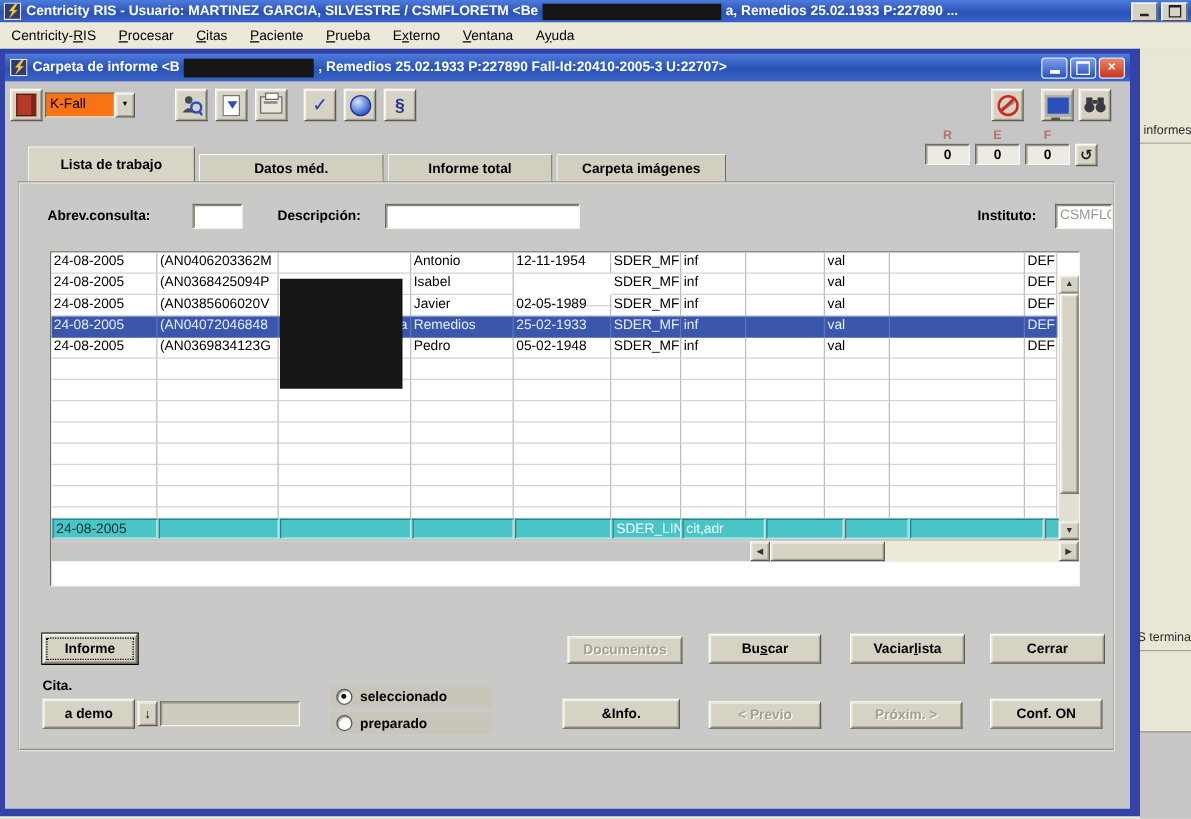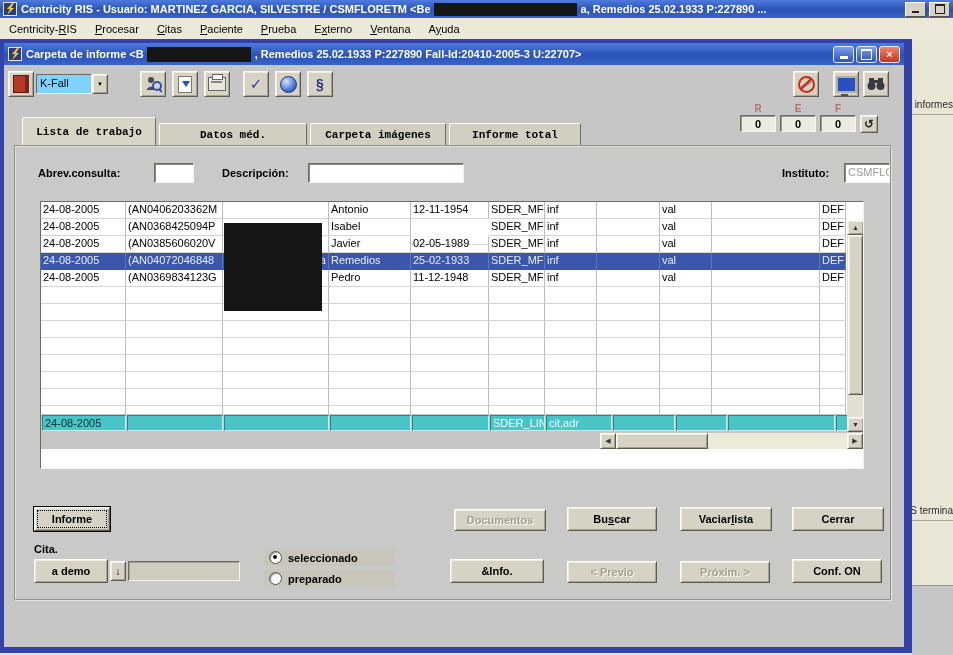--- a/index.html
+++ b/index.html
@@ -39,21 +39,21 @@
   .g-xmax{width:9px;height:8px;border:1px solid #fff;border-top-width:2px;}
   .child-content{position:absolute;left:4px;top:26px;right:8px;bottom:6px;background:#c6c6c6;overflow:hidden;}
   
   .raised{background:#d6d2c4;border:1px solid;border-color:#fdfbf3 #5f5b50 #5f5b50 #fdfbf3;
           box-shadow:inset 1px 1px 0 #efece0,inset -1px -1px 0 #a5a193;box-sizing:border-box;}
   .sunken{background:#fff;border:1px solid;border-color:#6f6b60 #f6f4ec #f6f4ec #6f6b60;
           box-shadow:inset 1px 1px 0 #8d897d;box-sizing:border-box;}
   .tool-btn{position:absolute;top:6px;width:26px;height:26px;display:flex;align-items:center;justify-content:center;}
   .ic-door{width:11px;height:16px;background:#b43a2a;border:1px solid #5a1a10;border-right:4px solid #7e2416;}
   .combo{position:absolute;left:32px;top:9px;width:72px;height:20px;display:flex;}
-  .combo-txt{flex:1;background:#7dd3fc;border:1px solid;border-color:#6f6b60 #f6f4ec #f6f4ec #6f6b60;
+  .combo-txt{flex:1;background:#f97316;border:1px solid;border-color:#6f6b60 #f6f4ec #f6f4ec #6f6b60;
              padding:2px 3px;overflow:hidden;white-space:nowrap;}
   .combo-arrow{width:16px;display:flex;align-items:center;justify-content:center;font-size:6px;}
   .g-check{color:#2a3fb8;font-size:15px;font-weight:bold;}
   .g-par{color:#24308a;font-size:14px;font-weight:bold;}
   .ic-globe{width:15px;height:15px;border-radius:50%;border:1px solid #24308a;
             background:radial-gradient(circle at 35% 30%,#d6e4ff,#3a66c8 70%);}
   .ic-doc{width:12px;height:15px;background:#fff;border:1px solid #777;position:relative;}
   .ic-doc::after{content:"";position:absolute;left:3px;top:4px;width:0;height:0;
                  border:4px solid transparent;border-top:6px solid #2a50c0;}
   .ic-print{width:16px;height:12px;background:#e8e6dd;border:1px solid #666;position:relative;}
@@ -70,21 +70,21 @@
   .cnt-lbl{width:40px;text-align:center;color:#b4726e;font-weight:bold;font-size:10px;}
   .counter-boxes{position:absolute;left:736px;top:50px;display:flex;gap:4px;}
   .cnt-box{width:36px;height:17px;background:#ecebe3;border:1px solid;border-color:#6f6b60 #f6f4ec #f6f4ec #6f6b60;
            box-shadow:inset 1px 1px 0 #9a968a;display:flex;align-items:center;justify-content:center;font-weight:bold;box-sizing:border-box;}
   .refresh-btn{position:absolute;left:856px;top:50px;width:18px;height:18px;display:flex;align-items:center;justify-content:center;
                font-weight:bold;font-size:12px;color:#222;}
   
   .tab-bar{position:absolute;left:18px;top:52px;height:28px;display:flex;align-items:flex-end;gap:3px;z-index:3;}
   .tab{height:22px;background:#d2ceC0;background:#d2cec0;border:1px solid;border-color:#fcfaf2 #6f6b60 #6f6b60 #fcfaf2;
        border-bottom:none;border-radius:2px 2px 0 0;display:flex;align-items:center;justify-content:center;
-       font-weight:bold;box-sizing:border-box;font-family:Liberation Mono, monospace;}
+       font-weight:bold;box-sizing:border-box;}
   .tab.active{height:28px;background:#d8d4c6;}
   
   .main-panel{position:absolute;left:10px;top:80px;width:878px;height:456px;background:#c9c9c7;
               border:2px groove #e4e2d8;box-sizing:border-box;}
   .lbl{position:absolute;font-weight:bold;white-space:nowrap;}
   .input{position:absolute;height:20px;font-size:11px;padding:2px 3px;white-space:nowrap;overflow:hidden;}
   .input.gray-text{color:#9a9a96;}
   
   .table-outer{position:absolute;left:24px;top:54px;width:824px;height:268px;background:#fff;
                border:1px solid;border-color:#6f6b60 #f6f4ec #f6f4ec #6f6b60;box-sizing:border-box;overflow:hidden;}
@@ -259,22 +259,22 @@
           <span class="cnt-box">0</span>
           <span class="cnt-box">0</span>
         </div>
       <div class="refresh-btn raised">
           <span>↺</span>
         </div>
 
       <div class="tab-bar">
           <div class="tab active" style="width: 134px;">Lista de trabajo</div>
           <div class="tab" style="width: 148px;">Datos méd.</div>
+          <div class="tab" style="width: 132px;">Informe total</div>
           <div class="tab" style="width: 136px;">Carpeta imágenes</div>
-          <div class="tab" style="width: 132px;">Informe total</div>
         </div>
 
       <div class="main-panel">
 
         <span class="lbl" style="left:22px;top:20px;">Abrev.consulta:</span>
         <div class="input sunken" style="left:138px;top:16px;width:40px;"></div>
         <span class="lbl" style="left:206px;top:20px;">Descripción:</span>
         <div class="input sunken" style="left:292px;top:16px;width:156px;"></div>
         <span class="lbl" style="left:766px;top:20px;">Instituto:</span>
         <div class="input sunken gray-text" style="left:828px;top:16px;width:46px;">CSMFLOR</div>
@@ -331,21 +331,21 @@
                 <div class="td" style="width: 63px;"></div>
                 <div class="td" style="width: 52px;">val</div>
                 <div class="td" style="width: 108px;"></div>
                 <div class="td" style="width: 26px;">DEF</div>
               </div>
               <div class="tr">
                 <div class="td" style="width: 85px;">24-08-2005</div>
                 <div class="td" style="width: 97px;">(AN0369834123G</div>
                 <div class="td td-r" style="width: 106px;"></div>
                 <div class="td" style="width: 82px;">Pedro</div>
-                <div class="td" style="width: 78px;">11-12-1948</div>
+                <div class="td" style="width: 78px;">05-02-1948</div>
                 <div class="td" style="width: 56px;">SDER_MF</div>
                 <div class="td" style="width: 52px;">inf</div>
                 <div class="td" style="width: 63px;"></div>
                 <div class="td" style="width: 52px;">val</div>
                 <div class="td" style="width: 108px;"></div>
                 <div class="td" style="width: 26px;">DEF</div>
               </div>
               <div class="tr">
                 <div class="td" style="width: 85px;"></div>
                 <div class="td" style="width: 97px;"></div>

